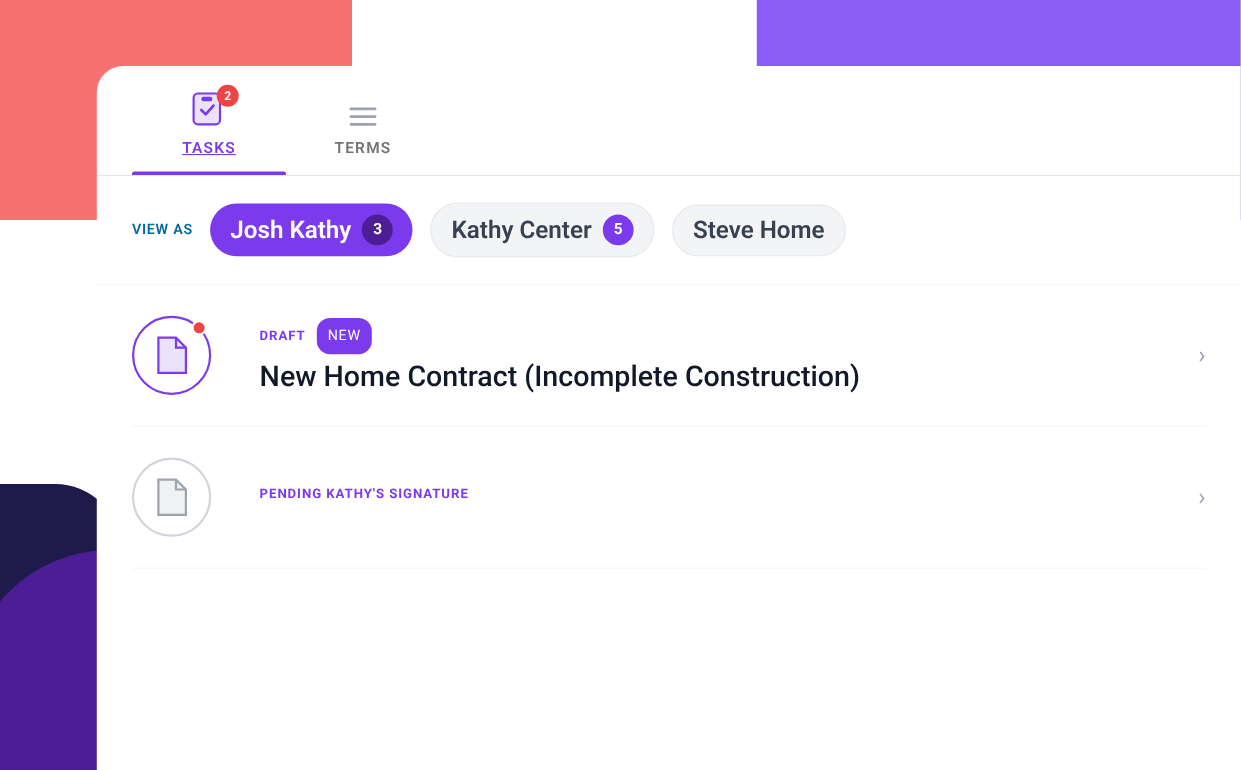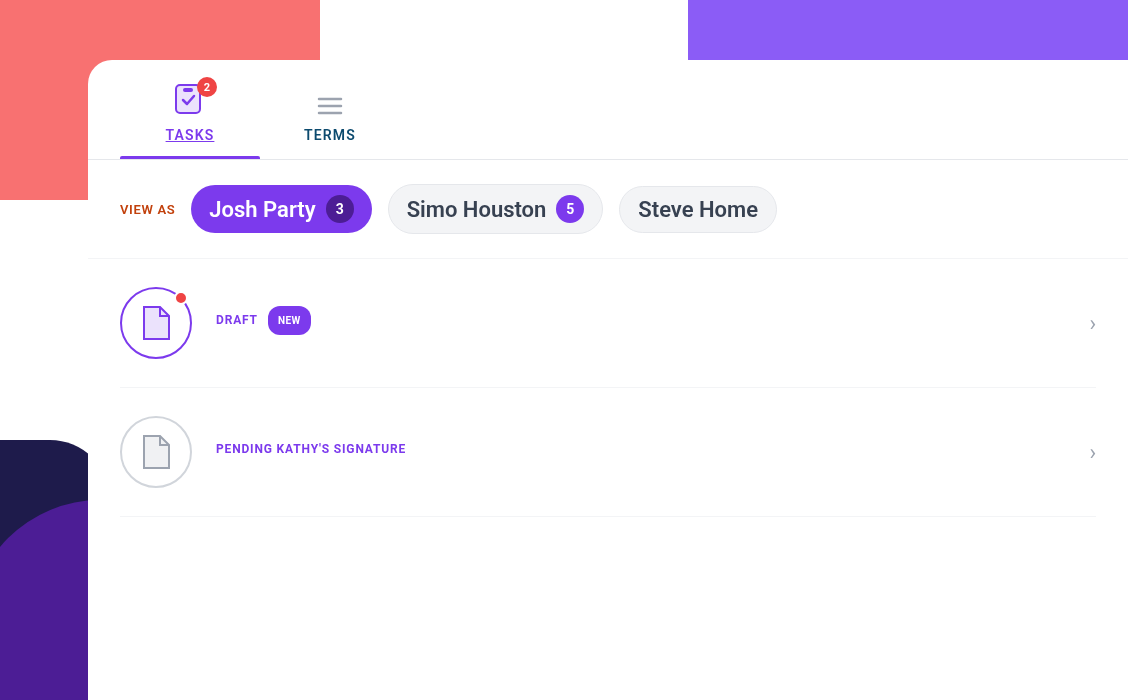--- a/index.html
+++ b/index.html
@@ -76,21 +76,21 @@
       padding: 0 28px 16px;
       cursor: pointer;
       position: relative;
       min-width: 140px;
     }
 
     .tab-label {
       font-size: 14px;
       font-weight: 600;
       letter-spacing: 0.08em;
-      color: #0c4a6e;
+      color: #737373;
     }
 
     .tab.active .tab-label {
       color: #7c3aed;
       text-decoration: underline;
     }
 
     .tab.active::after {
       content: '';
       position: absolute;
@@ -132,21 +132,21 @@
       align-items: center;
       padding: 24px 32px;
       gap: 16px;
       border-bottom: 1px solid #f3f4f6;
     }
 
     .view-as-label {
       font-size: 13px;
       font-weight: 600;
       letter-spacing: 0.05em;
-      color: #c2410c;
+      color: #0369a1;
       text-transform: uppercase;
       white-space: nowrap;
     }
 
     .person-pill {
       display: flex;
       align-items: center;
       gap: 10px;
       padding: 10px 18px;
       border-radius: 50px;
@@ -214,42 +214,43 @@
       position: absolute;
       top: 2px; right: 2px;
       width: 14px; height: 14px;
       background: #ef4444;
       border-radius: 50%;
       border: 2px solid #fff;
     }
 
     .item-content {
       flex: 1;
+      margin-left: 20px;
     }
 
     .item-meta {
       display: flex;
       align-items: center;
       gap: 10px;
       margin-bottom: 6px;
     }
 
     .item-status {
       font-size: 12px;
       font-weight: 700;
       letter-spacing: 0.07em;
       color: #7c3aed;
       text-transform: uppercase;
     }
 
     .item-new-badge {
       background: #7c3aed;
       color: #fff;
-      font-size: 10px;
-      font-weight: 700;
+      font-size: 13px;
+      font-weight: 400;
       letter-spacing: 0.05em;
       padding: 9px 10px;
       border-radius: 12px;
     }
 
     .item-title {
       font-size: 26px;
       font-weight: 500;
       color: #111827;
     }
@@ -292,26 +293,26 @@
       <span class="tab-label">TERMS</span>
     </div>
 
 
   </div>
 
   <div class="view-as-section">
     <span class="view-as-label">VIEW AS</span>
 
     <div class="person-pill active">
-      <span>Josh Party</span>
+      <span>Josh Kathy</span>
       <div class="person-badge">3</div>
     </div>
 
     <div class="person-pill inactive">
-      <span>Simo Houston</span>
+      <span>Kathy Center</span>
       <div class="person-badge">5</div>
     </div>
 
     <div class="person-pill inactive" style="overflow:hidden; max-width: 160px;">
       <span>Steve Home</span>
     </div>
 
   </div>
 
   <div class="items-list">
@@ -323,20 +324,21 @@
           <path d="M4 2h16l9 9v23H4V2z" stroke="#7c3aed" stroke-width="2"></path>
           <path d="M20 2v9h9" stroke="#7c3aed" stroke-width="2"></path>
         </svg>
         <div class="item-dot"></div>
       </div>
       <div class="item-content">
         <div class="item-meta">
           <span class="item-status">DRAFT</span>
           <span class="item-new-badge">NEW</span>
         </div>
+        <div class="item-title">New Home Contract (Incomplete Construction)</div>
       </div>
       <span class="item-chevron">›</span>
     </div>
 
     <div class="item">
       <div class="item-icon-wrap gray">
         <svg width="32" height="36" viewBox="0 0 32 36" fill="none">
           <path d="M4 2h16l9 9v23H4V2z" fill="#9ca3af" opacity="0.15"></path>
           <path d="M4 2h16l9 9v23H4V2z" stroke="#9ca3af" stroke-width="2"></path>
           <path d="M20 2v9h9" stroke="#9ca3af" stroke-width="2"></path>

